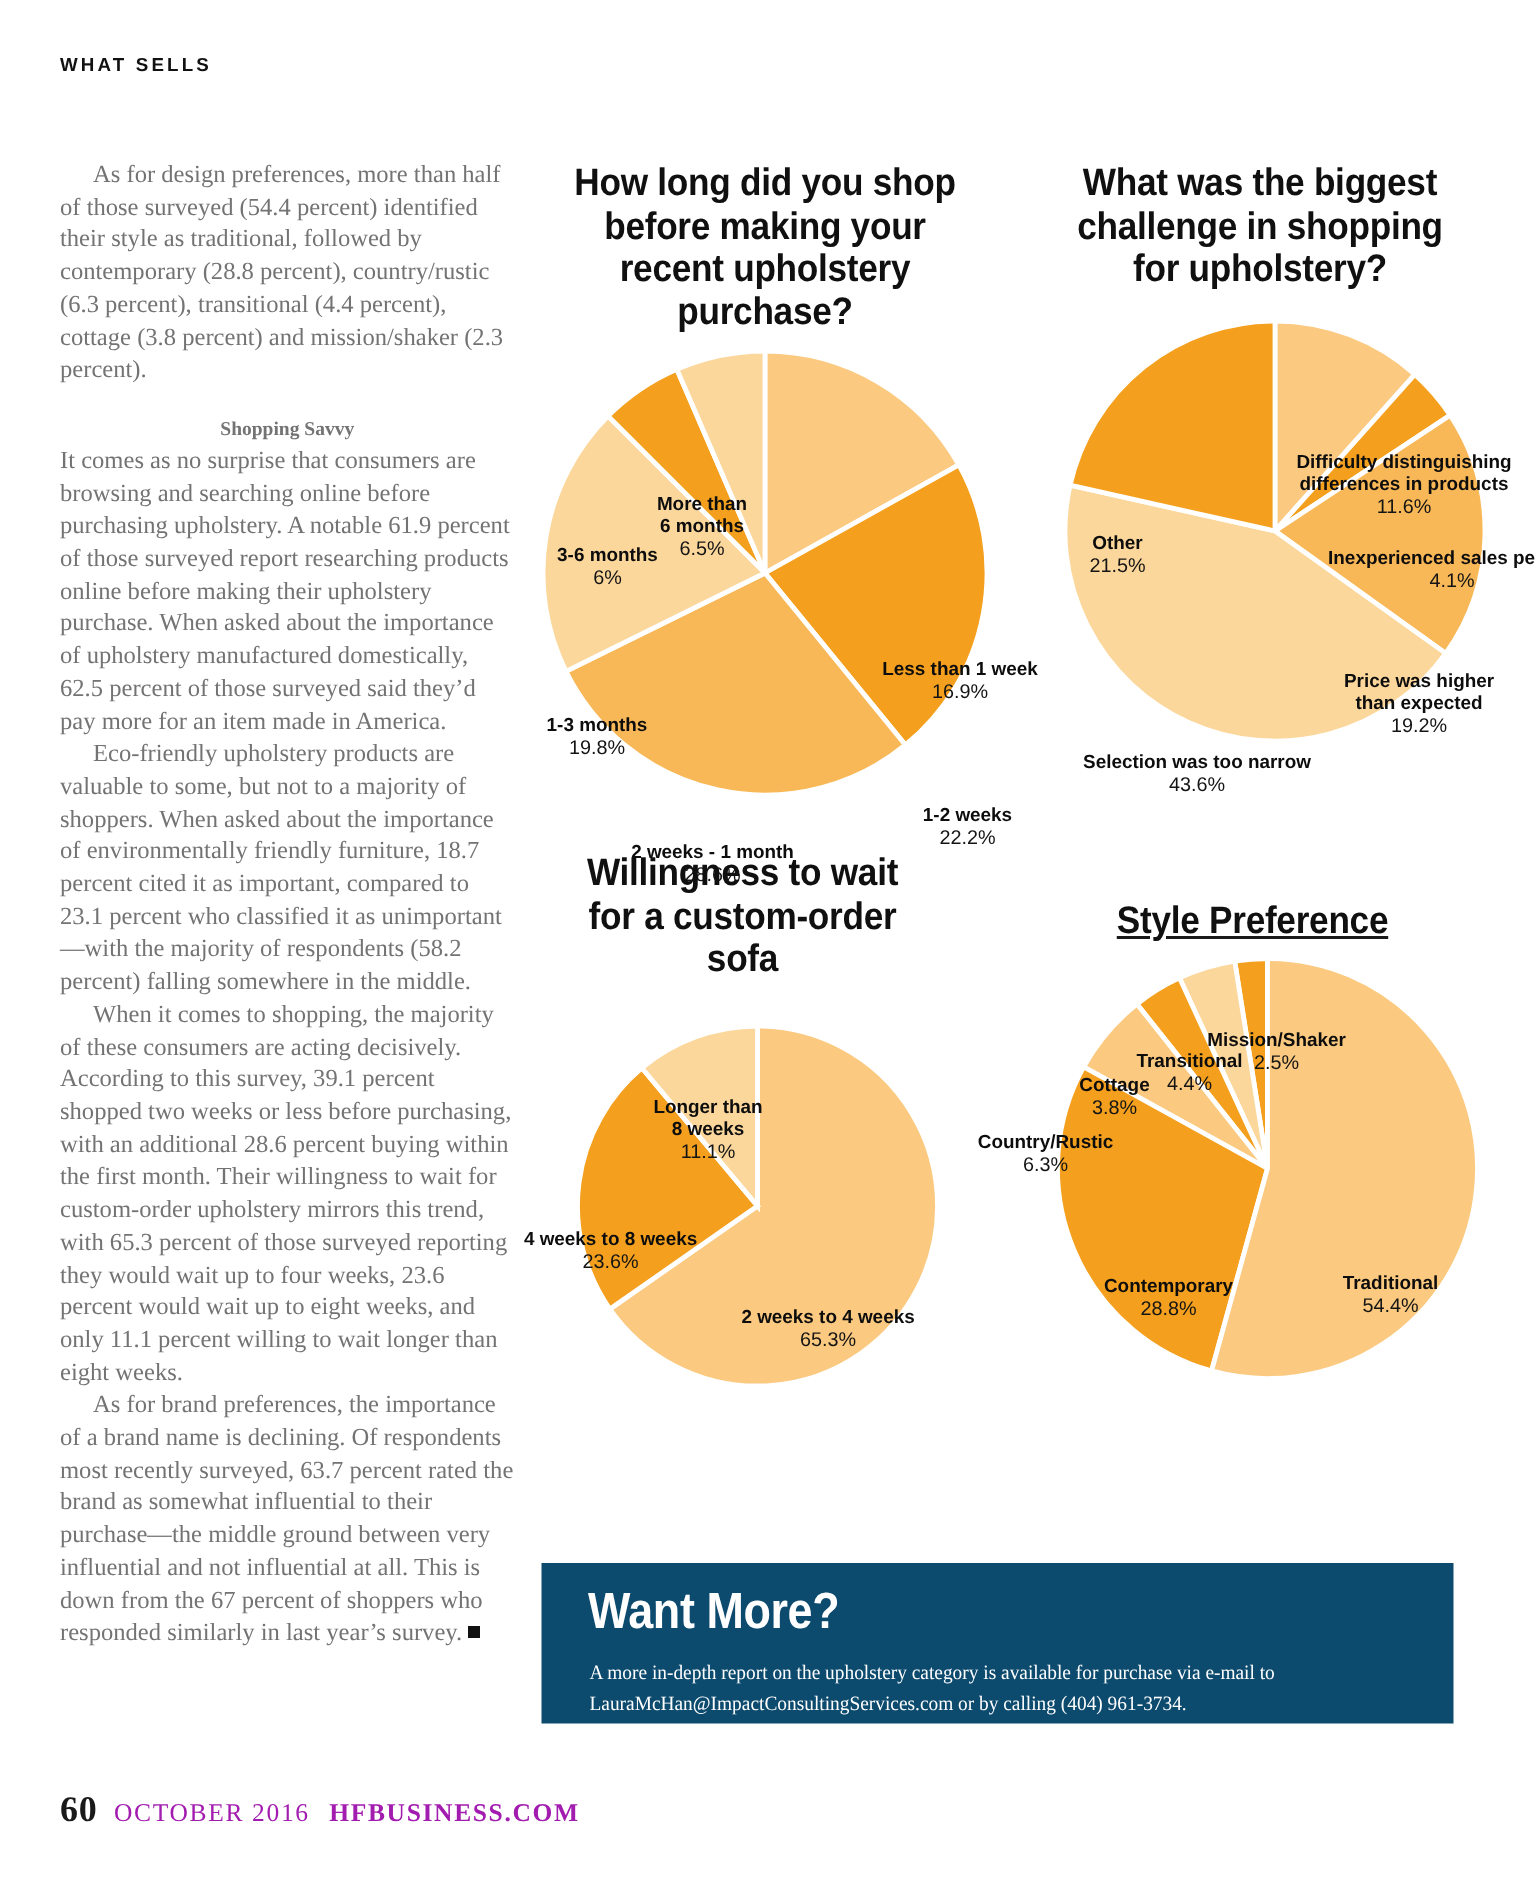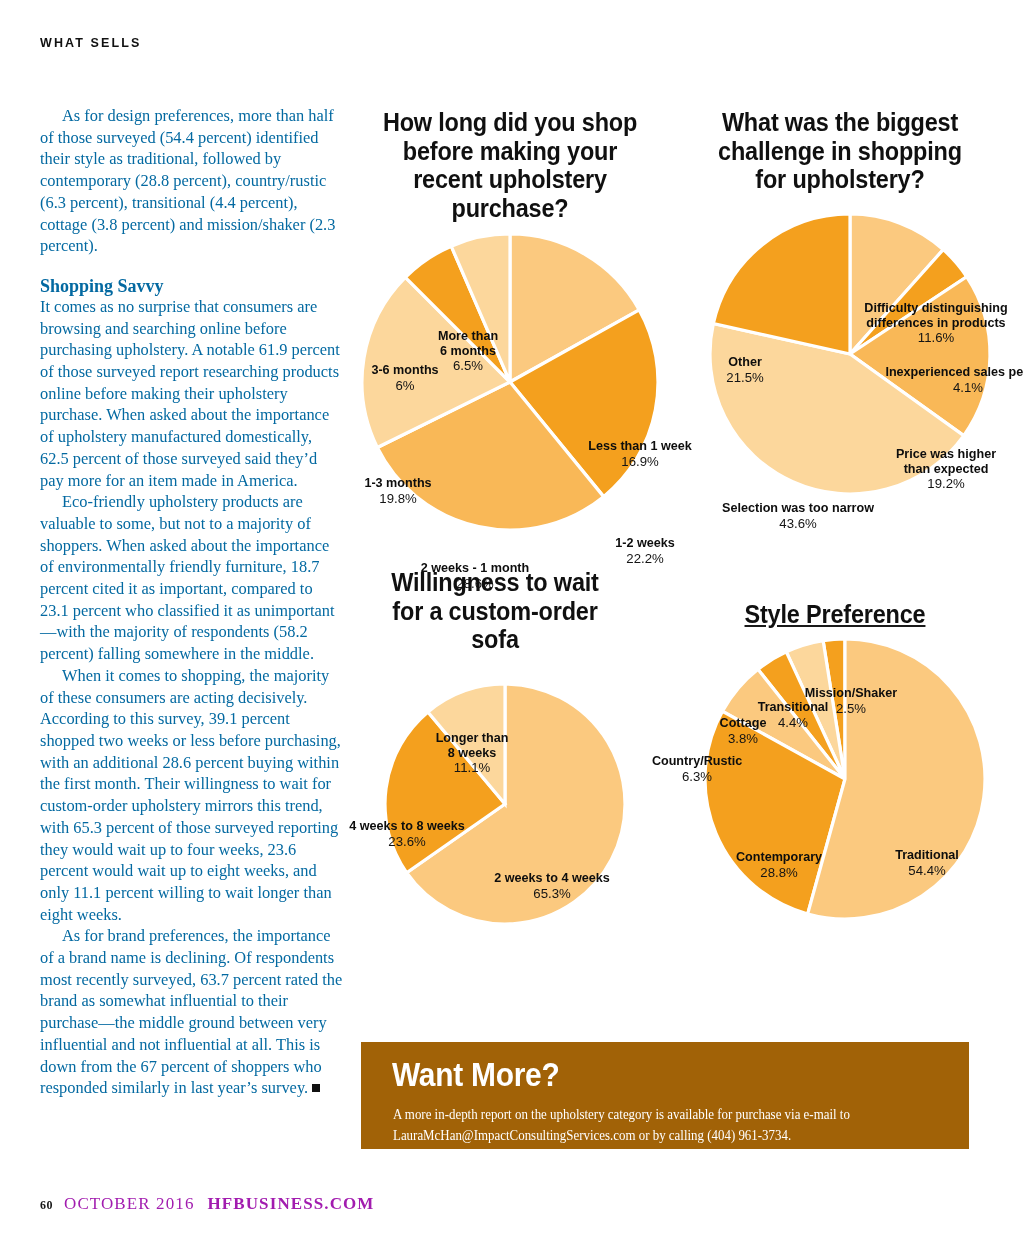--- a/index.html
+++ b/index.html
@@ -24,29 +24,30 @@
   }
 
   
   .text-col{
     position:absolute; left:40px; top:105px;
     width:303px;
     font-family:"Liberation Serif", serif;
     font-size:16.4px;
     line-height:21.7px;
     text-align:left;
-    color:#0369a1;
+    color:#737373;
   }
   .text-col p{margin:0;text-indent:22px;}
   .text-col p.noindent{text-indent:0;}
   .subhead{
     margin:19px 0 0 0 !important;
     text-indent:0 !important;
-    font-weight:bold;
-    font-size:18px;
+    text-align:center;
+    font-weight:bold;
+    font-size:13px;
     line-height:20px;
   }
   .endmark{
     display:inline-block;
     width:8px;height:8px;
     background:#111;
     margin-left:4px;
     vertical-align:1px;
   }
 
@@ -76,21 +77,21 @@
     font-weight:normal;
     font-size:13.2px;
     fill:#141414;
   }
 
   
   .wantmore{
     position:absolute;
     left:361px; top:1042px;
     width:608px; height:107px;
-    background:#a16207;
+    background:#0c4a6e;
     color:#ffffff;
   }
   .wm-title{
     position:absolute; left:31px; top:15px;
     font-family:"Liberation Sans Narrow","Liberation Sans",sans-serif;
     font-weight:bold;
     font-size:34px;
     line-height:34px;
     letter-spacing:-0.3px;
     transform:scaleX(0.88);
@@ -108,21 +109,21 @@
   }
 
   
   .footer{
     position:absolute; left:40px; top:1194px;
     font-family:"Liberation Serif", serif;
     font-size:17px;
     letter-spacing:1.1px;
     white-space:nowrap;
   }
-  .footer .pg{font-weight:bold;font-size:12px;letter-spacing:0.5px;}
+  .footer .pg{font-weight:bold;font-size:24px;letter-spacing:0.5px;}
   .footer .mo{margin-left:11px;color:#a21caf;}
   .footer .site{margin-left:13px;color:#a21caf;font-weight:bold;}
 </style>
 </head>
 <body>
 
 <div class="page">
 
   <div class="running-head">WHAT SELLS</div>
 

